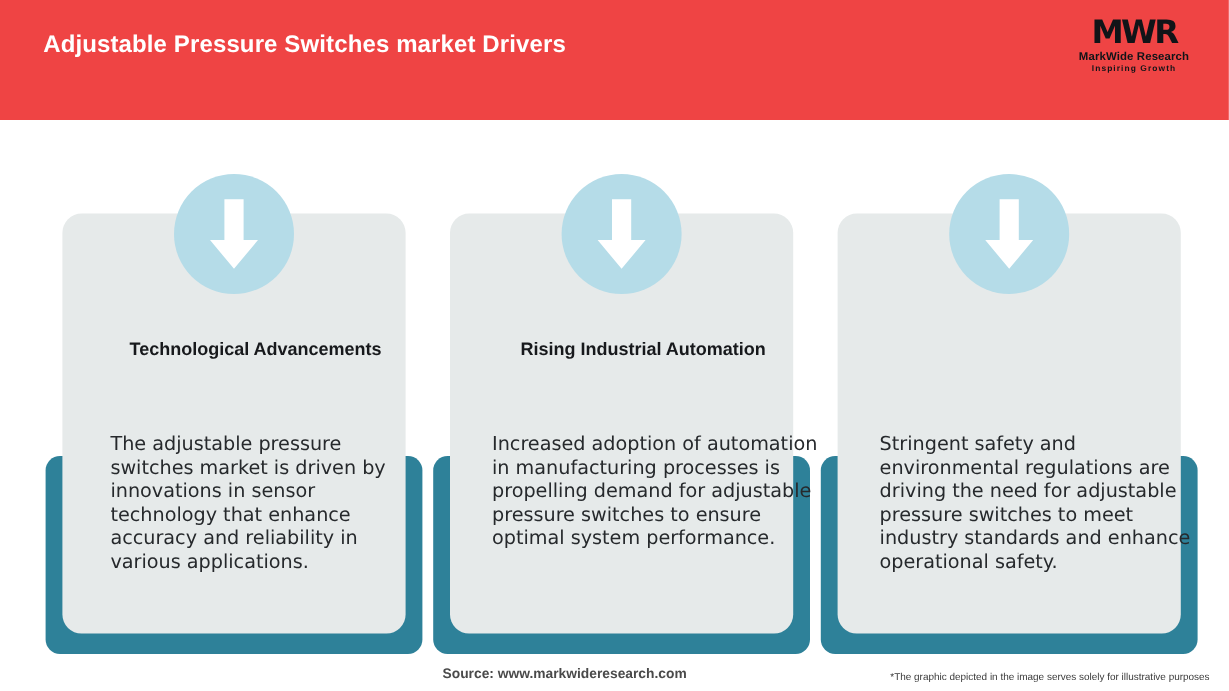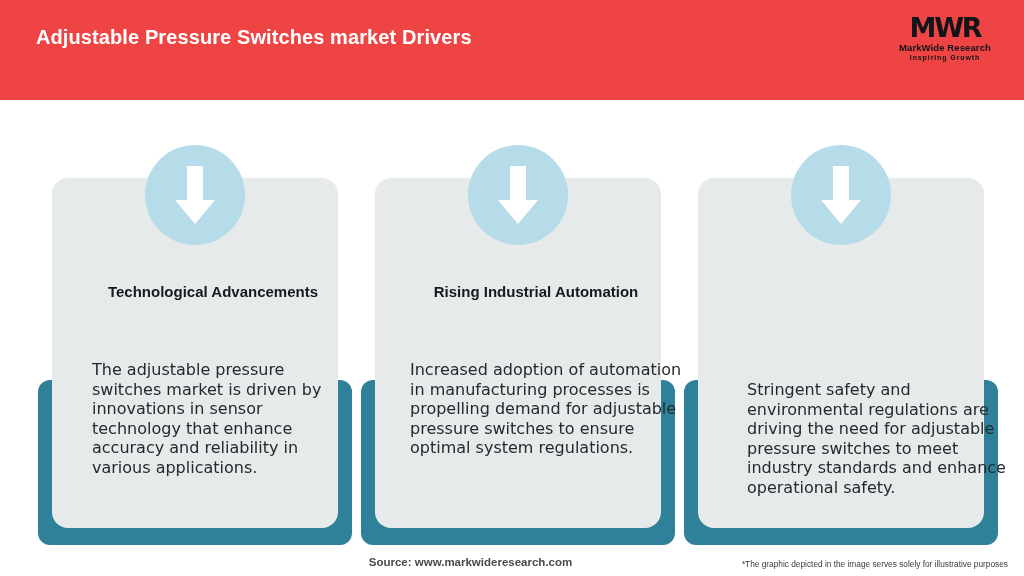--- a/index.html
+++ b/index.html
@@ -69,21 +69,21 @@
     font-family:"Liberation Sans", sans-serif;
     padding-left:36px;
   }
   .card-text{
     position:absolute; left:40px; top:182px; width:262px;
     font-size:16px; line-height:19.5px; color:#26292c;
     font-family:"DejaVu Sans", sans-serif;
     text-align:left;
   }
   .card-wrap.c1 .card-text{ left:35px; width:272px; }
-  .card-wrap.c2 .card-text{ left:49px; width:268px;margin-top:20px; }
+  .card-wrap.c2 .card-text{ left:35px; width:268px; }
 
   
   .icon-circle{
     position:absolute; left:115px; top:0;
     width:100px; height:100px; border-radius:50%;
     background:#B5DCE8;
     display:flex; align-items:center; justify-content:center;
   }
   .arrow-svg{ width:50px; height:62px; display:block; }
 
@@ -124,21 +124,21 @@
       <svg class="arrow-svg" viewBox="0 0 50 62">
         <path d="M17 2 L33 2 L33 36 L45 36 L25 60 L5 36 L17 36 Z" fill="#FFFFFF"></path>
       </svg>
     </div>
   </div>
 
   <div class="card-wrap c1">
     <div class="card-back"></div>
     <div class="card-body">
       <div class="card-heading">Rising Industrial Automation</div>
-      <div class="card-text">Increased adoption of automation in manufacturing processes is propelling demand for adjustable pressure switches to ensure optimal system regulations.</div>
+      <div class="card-text">Increased adoption of automation in manufacturing processes is propelling demand for adjustable pressure switches to ensure optimal system performance.</div>
     </div>
     <div class="icon-circle">
       <svg class="arrow-svg" viewBox="0 0 50 62">
         <path d="M17 2 L33 2 L33 36 L45 36 L25 60 L5 36 L17 36 Z" fill="#FFFFFF"></path>
       </svg>
     </div>
   </div>
 
   <div class="card-wrap c2">
     <div class="card-back"></div>

